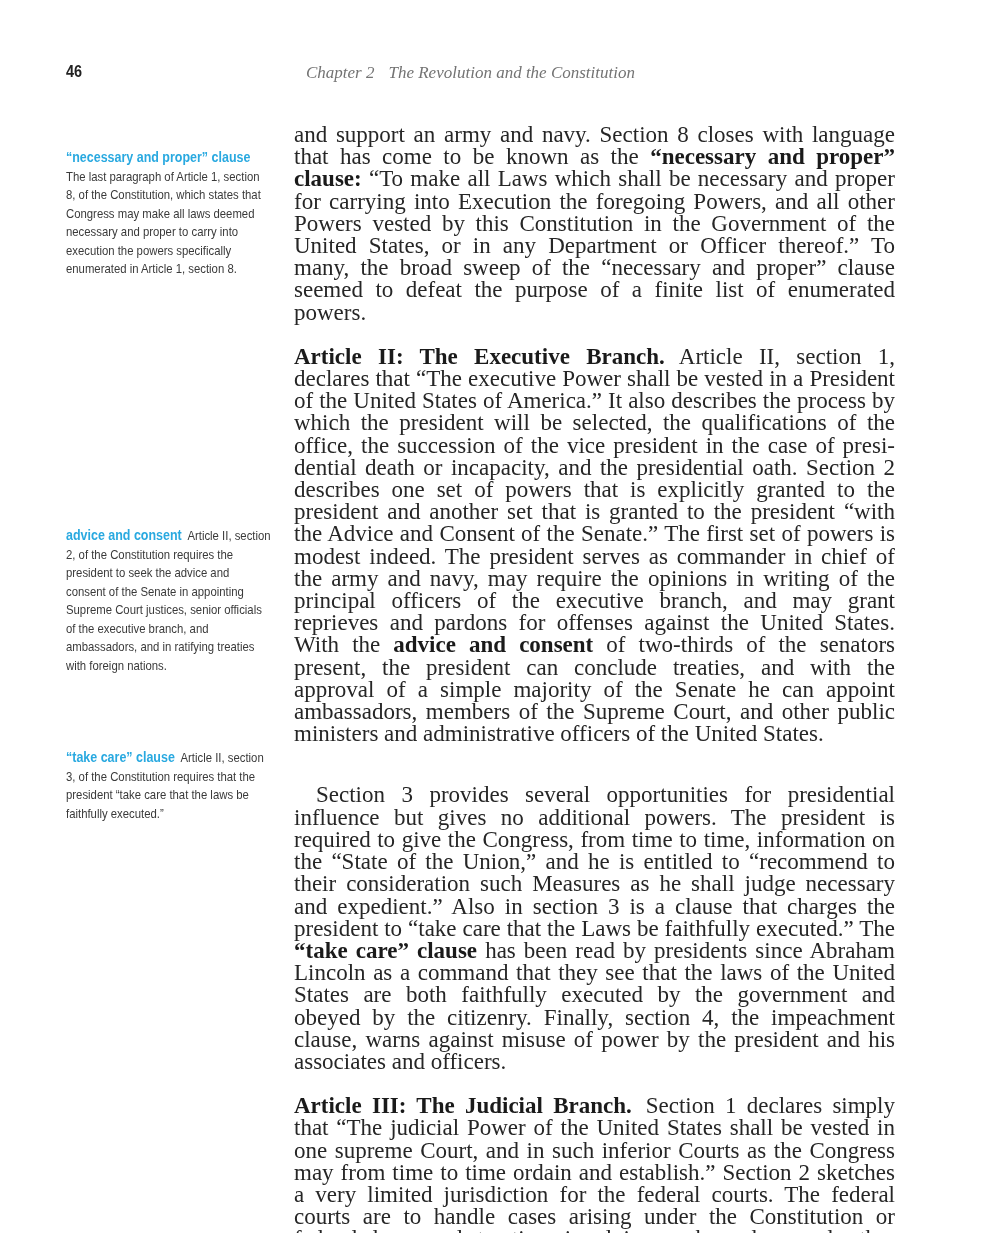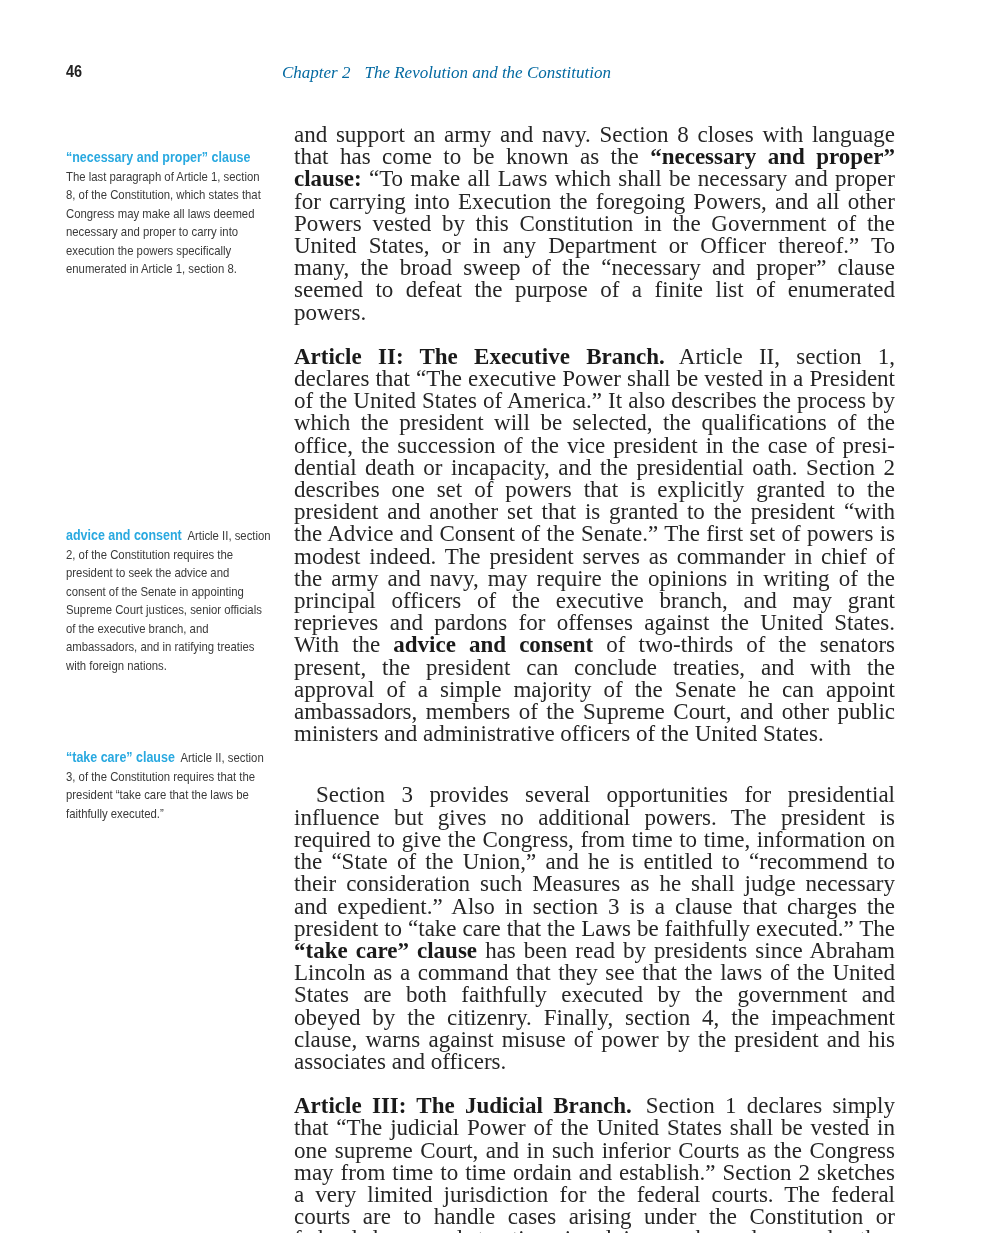--- a/index.html
+++ b/index.html
@@ -3,23 +3,23 @@
 <meta charset="utf-8">
 <style>
   html, body { margin: 0; padding: 0; background: #ffffff; }
   body { width: 1000px; height: 1233px; position: relative; overflow: hidden; }
   .page-number {
     position: absolute; left: 66px; top: 62px;
     font-family: "Liberation Sans", sans-serif; font-weight: bold;
     font-size: 17px; color: #222; transform: scaleX(0.85); transform-origin: left;
   }
   .running-head {
-    position: absolute; left: 282px; top: 63px;
+    position: absolute; left: 306px; top: 63px;
     font-family: "Liberation Serif", serif; font-style: italic;
-    font-size: 17px; color: #0369a1;
+    font-size: 17px; color: #737373;
   }
   .running-head .sep { display: inline-block; width: 14px; }
   .margin-note {
     position: absolute; left: 66px; width: 205px;
     font-family: "Liberation Sans", sans-serif; font-size: 13.2px;
     line-height: 18.5px; color: #3a3a3a;
     transform: scaleX(0.86); transform-origin: left top;
     width: 238px;
   }
   .margin-note .term {

